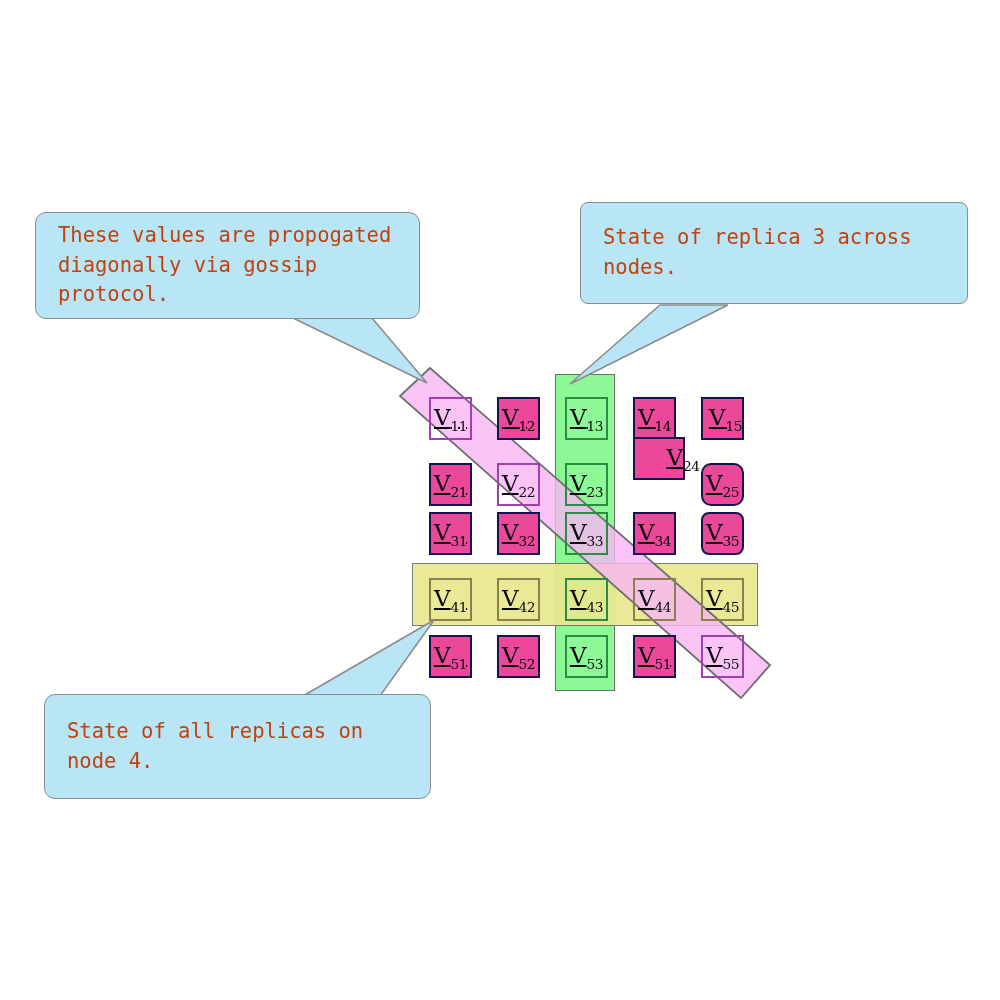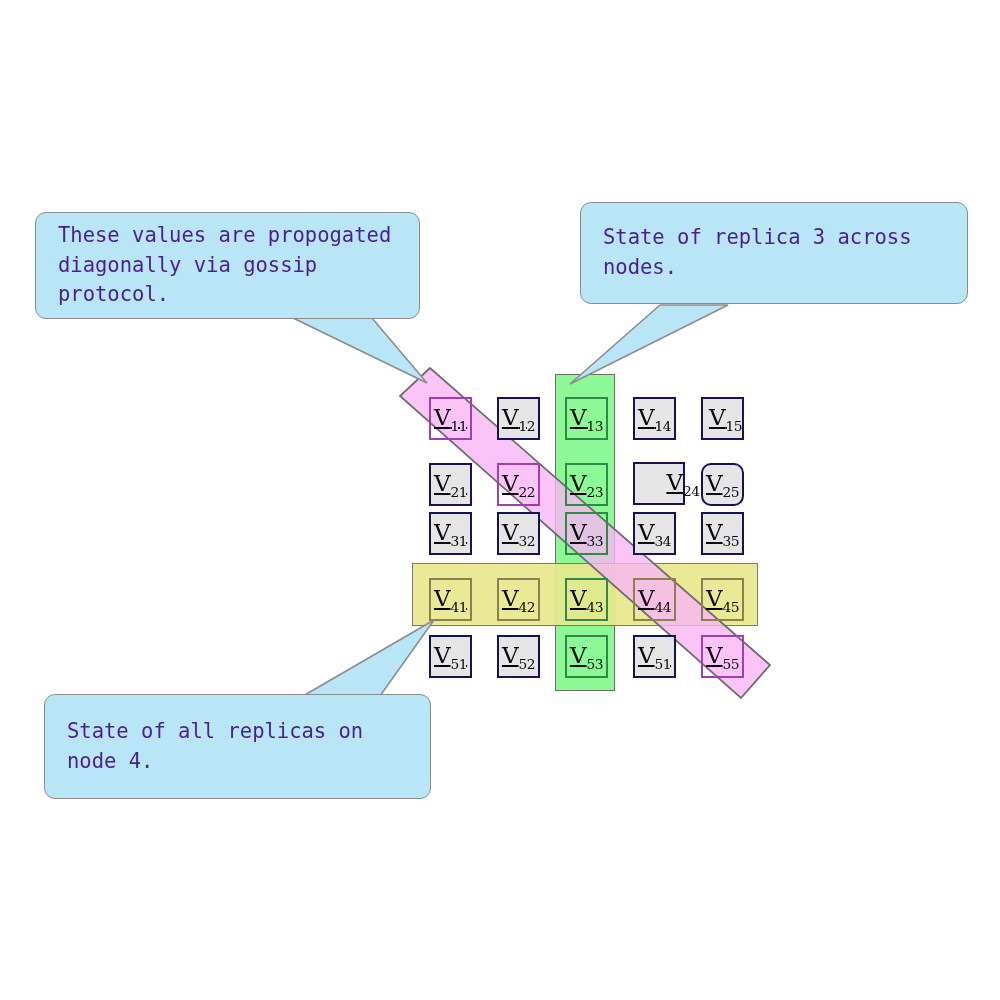--- a/index.html
+++ b/index.html
@@ -27,51 +27,51 @@
     height: 1000px;
     overflow: visible;
   }
   
   .callout {
     position: absolute;
     box-sizing: border-box;
     background: #b8e6f7;
     border: 1.6px solid #8c8c8c;
     border-radius: 11px;
-    color: #4c1d95;
+    color: #c2410c;
     font-family: "DejaVu Sans Mono", monospace;
     font-size: 20.5px;
     line-height: 1.45;
     letter-spacing: 0px;
     display: flex;
     align-items: center;
     padding: 0 22px;
     white-space: pre-line;
     z-index: 6;
   }
   #callout-gossip {
     left: 35px; top: 212px;
     width: 385px; height: 107px;
   }
   #callout-replica3 {
     left: 580px; top: 202px;
-    width: 388px; height: 102px;
+    width: 388px; height: 102px; border-radius: 8px;
   }
   #callout-node4 {
     left: 44px; top: 694px;
     width: 387px; height: 105px;
   }
   
   .cell {
     position: absolute;
     width: 43px;
     height: 43px;
     box-sizing: border-box;
     border: 2.4px solid #141454;
-    background: #e5e5e5;
+    background: #ec4899;
     display: flex;
     align-items: center;
     justify-content: center;
     font-family: "DejaVu Serif", serif;
     font-size: 23px;
     color: #07070d;
     z-index: 4;
   }
   .cell .vlabel {
     display: inline-block;
@@ -154,39 +154,39 @@
       </div>
       <div class="cell" style="left: 429px; top: 463px;">
         <span class="vlabel"><span>V</span><sub>21</sub></span>
       </div>
       <div class="cell pink-cell transparent-cell" style="left: 497px; top: 463px;">
         <span class="vlabel"><span>V</span><sub>22</sub></span>
       </div>
       <div class="cell green-cell transparent-cell" style="left: 565px; top: 463px;">
         <span class="vlabel"><span>V</span><sub>23</sub></span>
       </div>
-      <div class="cell" style="left: 633px; top: 462px; padding-left: 48px;">
+      <div class="cell" style="left: 633px; top: 437px; padding-left: 48px;">
         <span class="vlabel"><span>V</span><sub>24</sub></span>
       </div>
       <div class="cell" style="left: 701px; top: 463px; border-radius: 10px;">
         <span class="vlabel"><span>V</span><sub>25</sub></span>
       </div>
       <div class="cell" style="left: 429px; top: 512px;">
         <span class="vlabel"><span>V</span><sub>31</sub></span>
       </div>
       <div class="cell" style="left: 497px; top: 512px;">
         <span class="vlabel"><span>V</span><sub>32</sub></span>
       </div>
       <div class="cell green-cell transparent-cell" style="left: 565px; top: 512px;">
         <span class="vlabel"><span>V</span><sub>33</sub></span>
       </div>
       <div class="cell" style="left: 633px; top: 512px;">
         <span class="vlabel"><span>V</span><sub>34</sub></span>
       </div>
-      <div class="cell" style="left: 701px; top: 512px;">
+      <div class="cell" style="left: 701px; top: 512px; border-radius: 8px;">
         <span class="vlabel"><span>V</span><sub>35</sub></span>
       </div>
       <div class="cell yellow-cell transparent-cell" style="left: 429px; top: 578px;">
         <span class="vlabel"><span>V</span><sub>41</sub></span>
       </div>
       <div class="cell yellow-cell transparent-cell" style="left: 497px; top: 578px;">
         <span class="vlabel"><span>V</span><sub>42</sub></span>
       </div>
       <div class="cell green-cell transparent-cell" style="left: 565px; top: 578px;">
         <span class="vlabel"><span>V</span><sub>43</sub></span>

